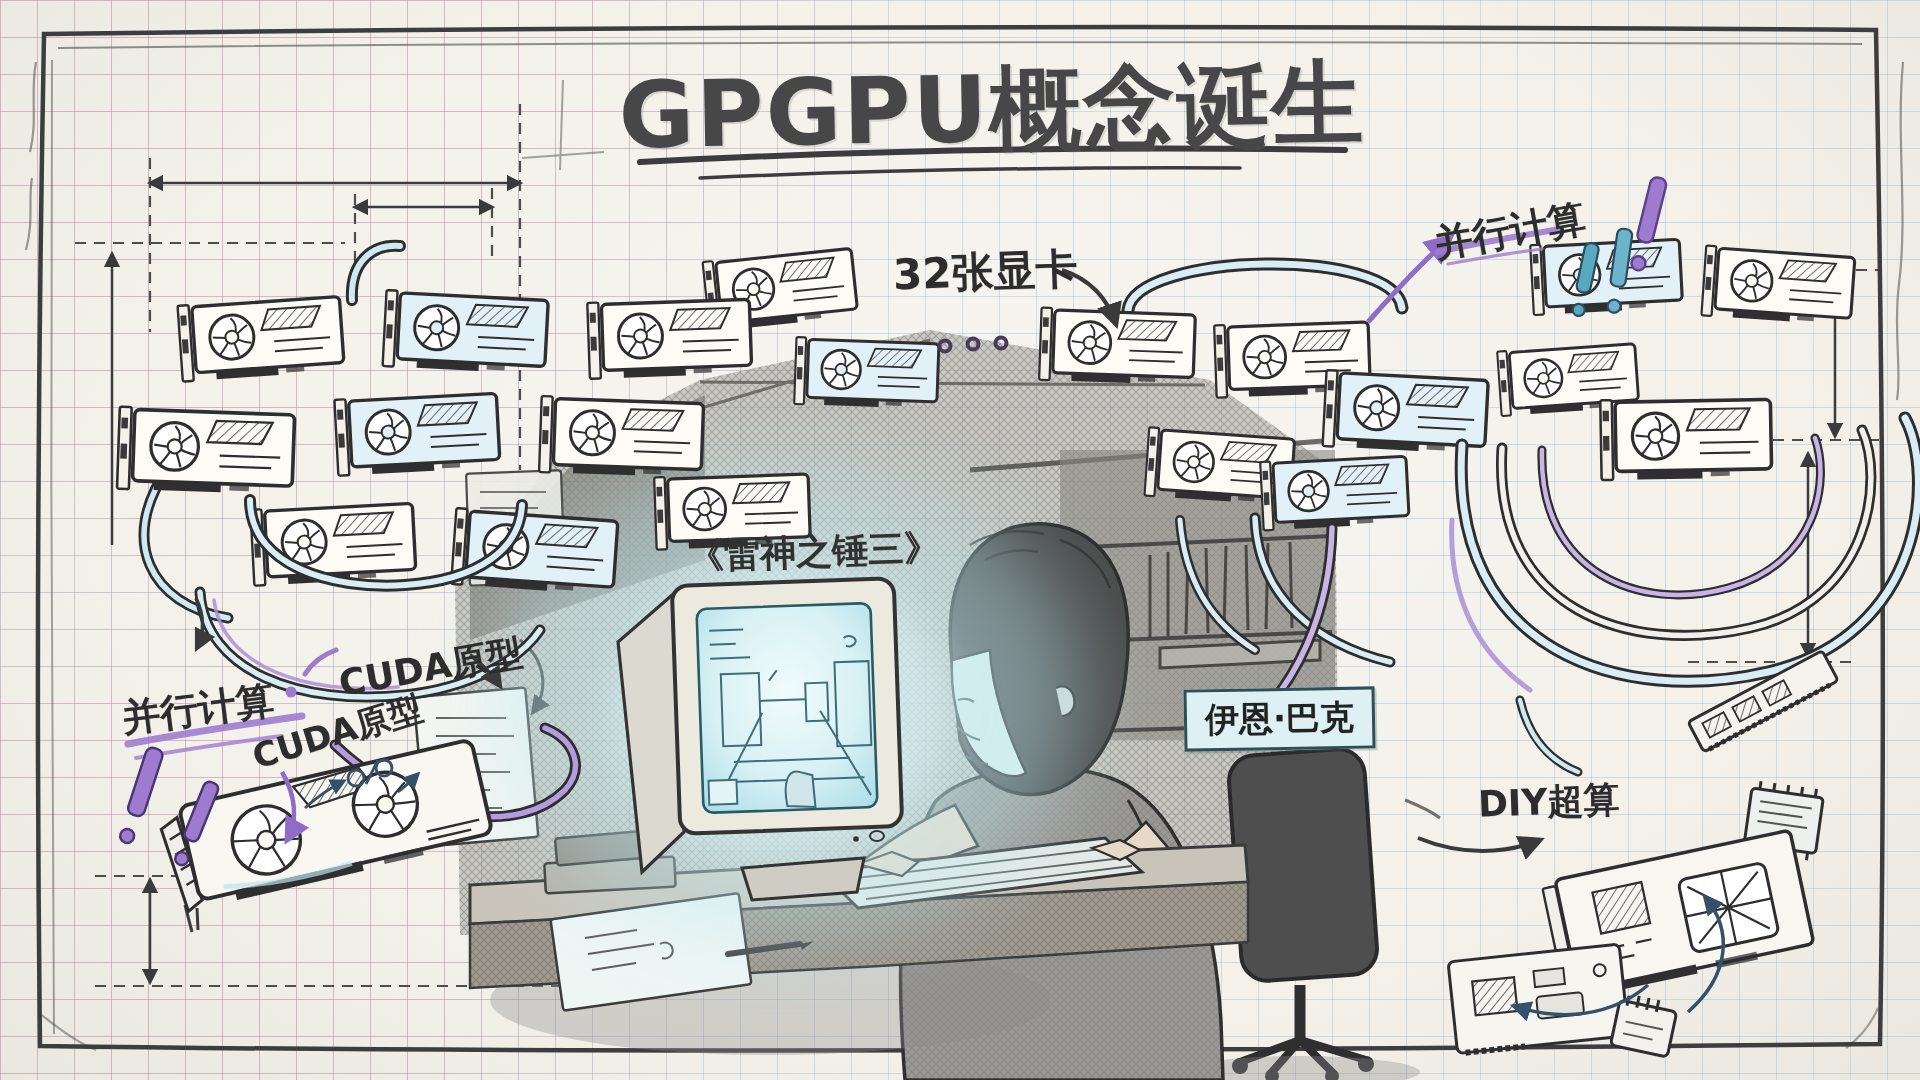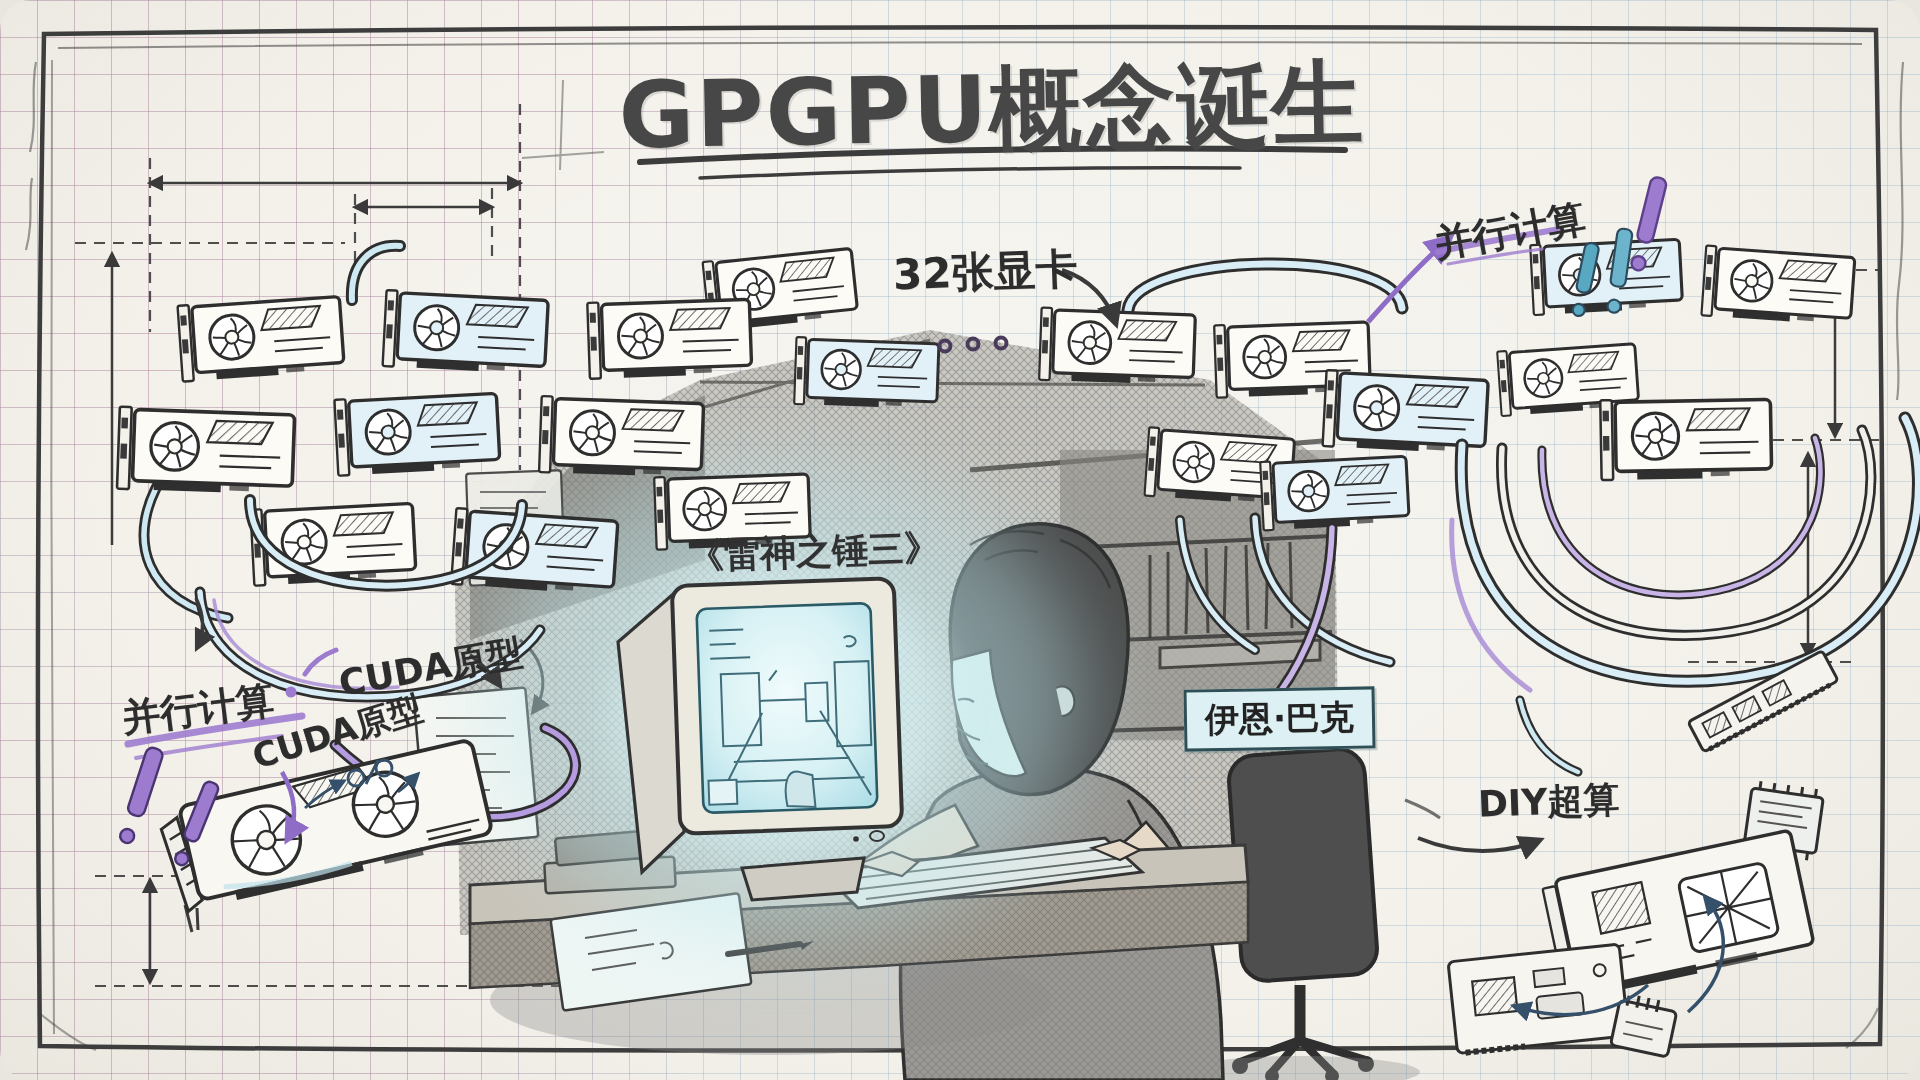--- a/index.html
+++ b/index.html
@@ -1,18 +1,18 @@
 <!DOCTYPE html>
 <html><head>
 <meta charset="utf-8">
 <style>
   html,body{margin:0;padding:0;background:#e9e6df;}
   #stage{position:relative;width:1920px;height:1080px;overflow:hidden;
          background:radial-gradient(1400px 900px at 50% 45%, #f7f5f0 0%, #f3f1ea 60%, #e9e6de 100%);
-         font-family:"DejaVu Sans","Liberation Sans",sans-serif;border-radius:31px;}
+         font-family:"DejaVu Sans","Liberation Sans",sans-serif;}
   .grid{position:absolute;inset:0;pointer-events:none;}
   .grid-blue{
     background-image:
       linear-gradient(to right, rgba(122,163,196,.30) 1.5px, transparent 1.5px),
       linear-gradient(to bottom, rgba(122,163,196,.30) 1.5px, transparent 1.5px);
     background-size:37px 37px;}
   .grid-pink{
     background-image:
       linear-gradient(to right, rgba(210,116,138,.30) 1.5px, transparent 1.5px),
       linear-gradient(to bottom, rgba(210,116,138,.30) 1.5px, transparent 1.5px);

